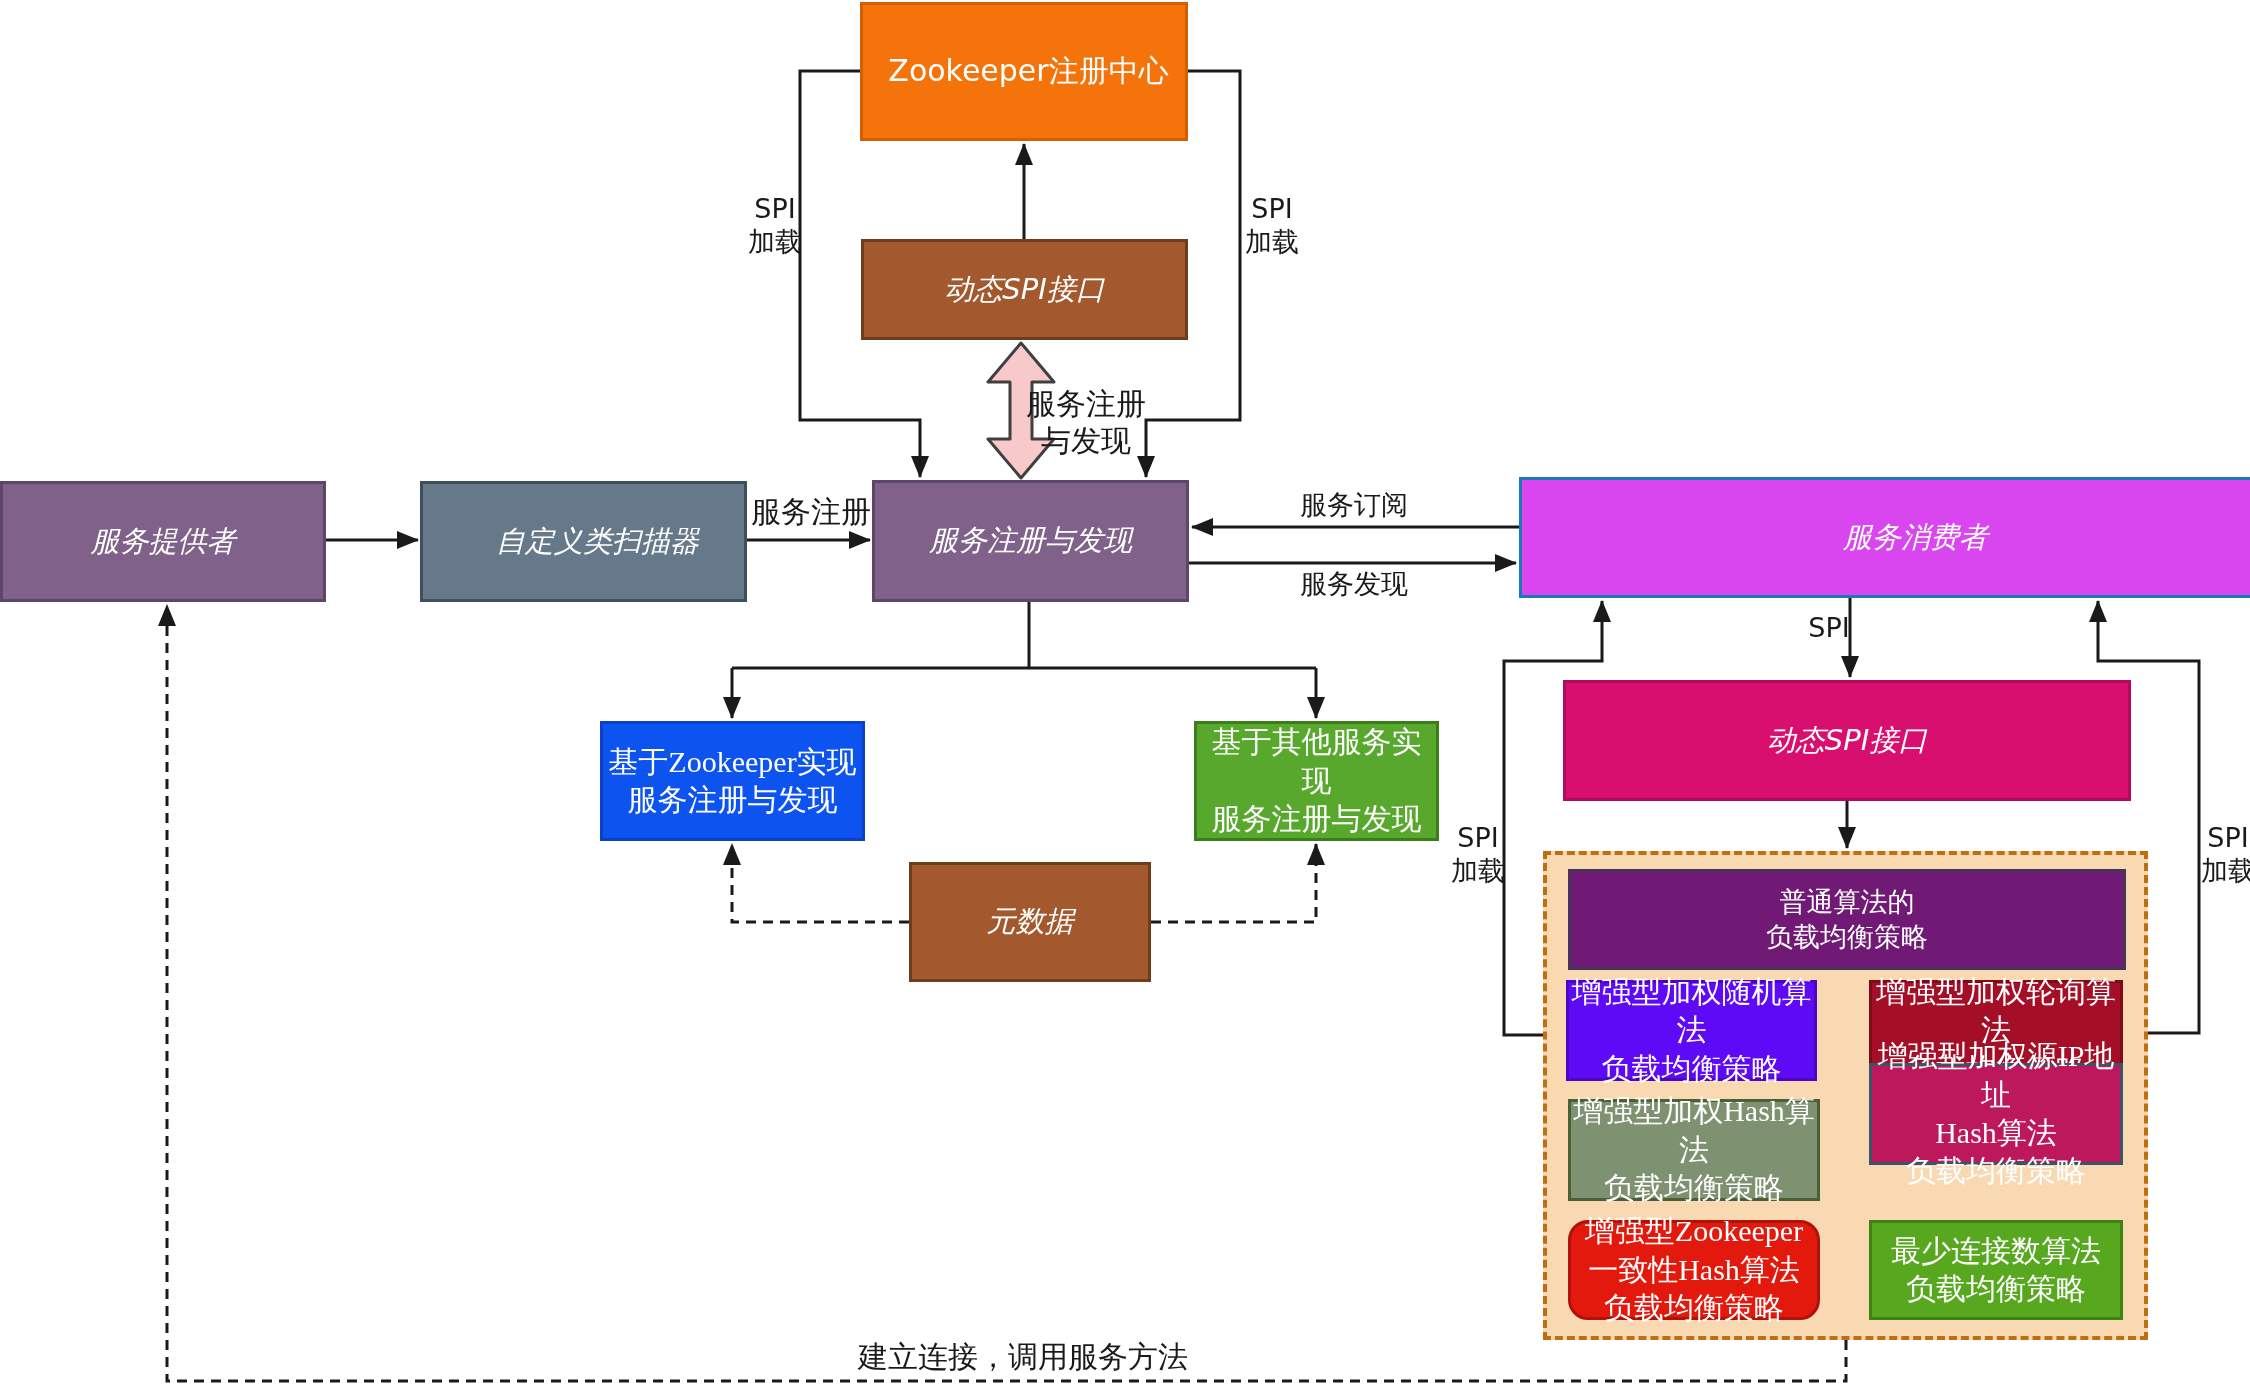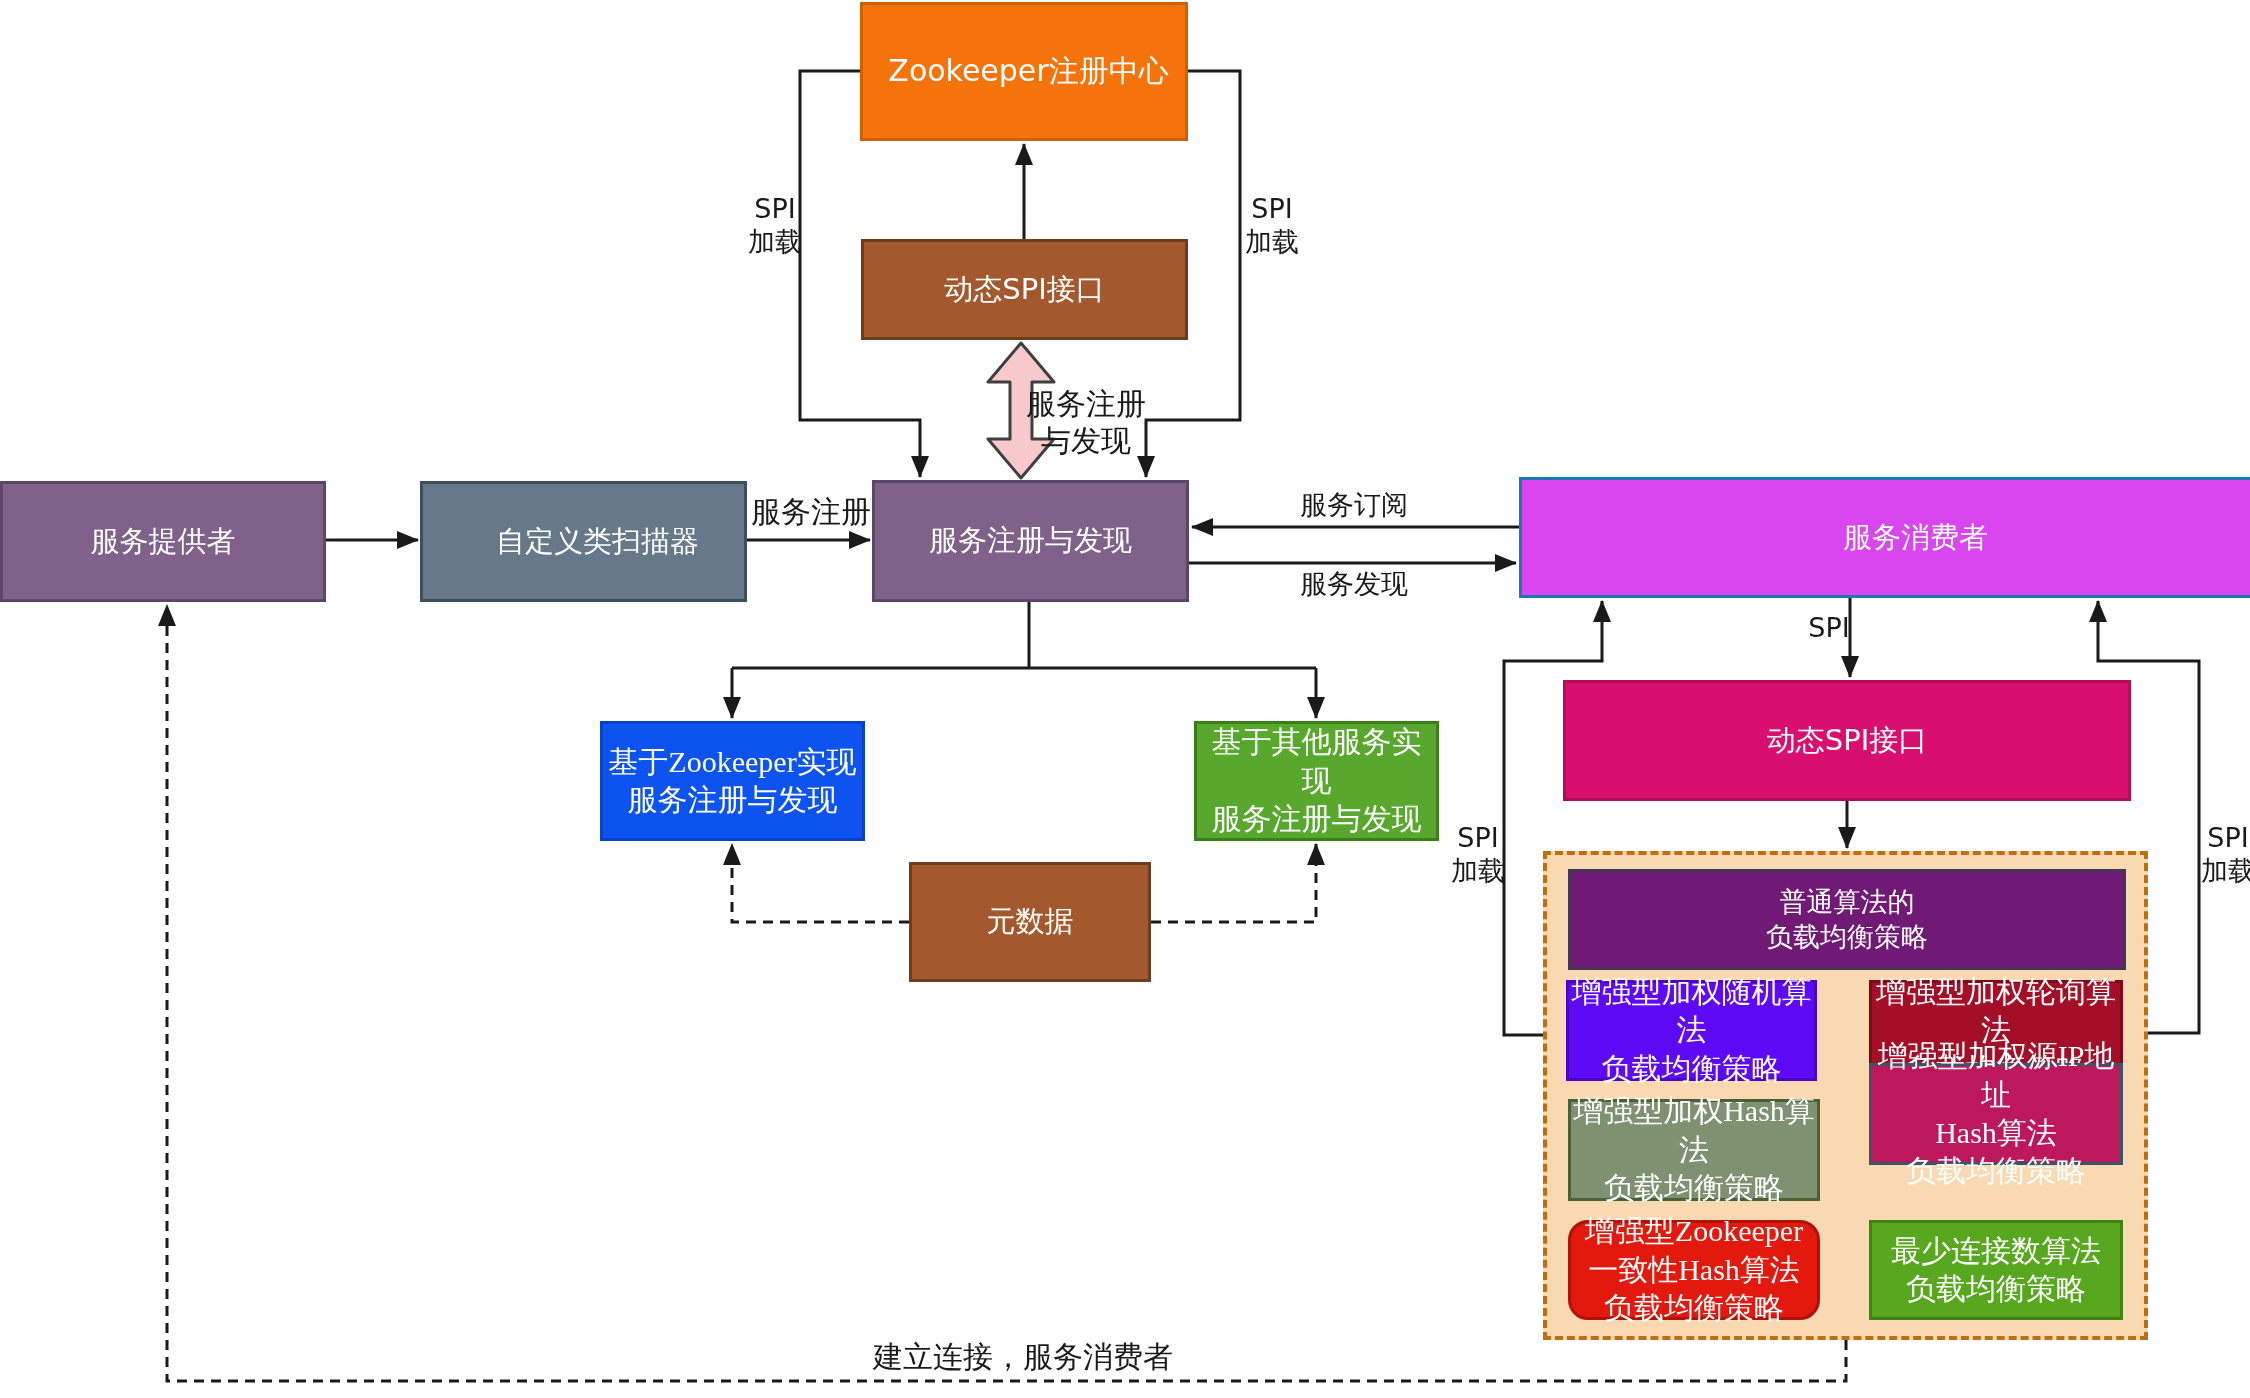--- a/index.html
+++ b/index.html
@@ -10,21 +10,21 @@
   .node{
     position:absolute;box-sizing:border-box;border:3px solid #333;
     display:flex;align-items:center;justify-content:center;text-align:center;
     color:#ffffff;white-space:pre-line;line-height:1.28;font-size:28px;
   }
   .edge-label{
     position:absolute;color:#1a1a1a;font-size:26px;line-height:1.22;
     text-align:center;white-space:pre-line;
   }
   .svg-layer{position:absolute;left:0;top:0;pointer-events:none;}
-  .f30{font-size:30px;} .f29{font-size:29px;} .f27{font-size:27px;} .f26{font-size:30px;font-family:Liberation Serif, serif;}
+  .f30{font-size:30px;} .f29{font-size:29px;font-style:italic;} .f27{font-size:27px;} .f26{font-size:30px;font-family:Liberation Serif, serif;}
   .container-box{
     position:absolute;box-sizing:border-box;border:4px dashed #BF6F10;
   }
 </style>
 </head>
 <body>
 
 <div class="stage">
 
   <div class="container-box" style="left: 1543px; top: 851px; width: 605px; height: 489px; background-color: rgb(248, 217, 178); border-color: rgb(191, 111, 16);"></div>
@@ -122,15 +122,15 @@
   <div class="edge-label f26" style="left:741px;top:494px;width:140px;">服务注册</div>
   <div class="edge-label f27" style="left:1284px;top:489px;width:140px;">服务订阅</div>
   <div class="edge-label f27" style="left:1284px;top:568px;width:140px;">服务发现</div>
   <div class="edge-label f26" style="left:1016px;top:386px;width:140px;">服务注册
 与发现</div>
   <div class="edge-label f27" style="left:1779px;top:612px;width:100px;">SPI</div>
   <div class="edge-label f27" style="left:1428px;top:822px;width:100px;">SPI
 加载</div>
   <div class="edge-label f27" style="left:2178px;top:822px;width:100px;">SPI
 加载</div>
-  <div class="edge-label f30" style="left:823px;top:1339px;width:400px;">建立连接，服务消费者</div>
+  <div class="edge-label f30" style="left:823px;top:1339px;width:400px;">建立连接，调用服务方法</div>
 
 </div>
 
 </body></html>

